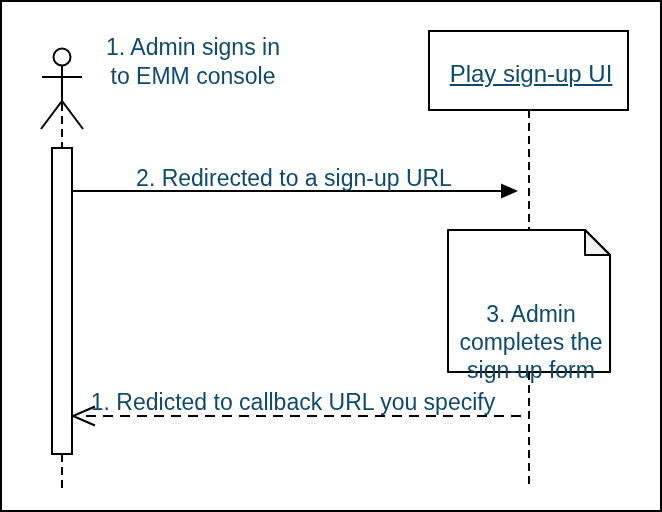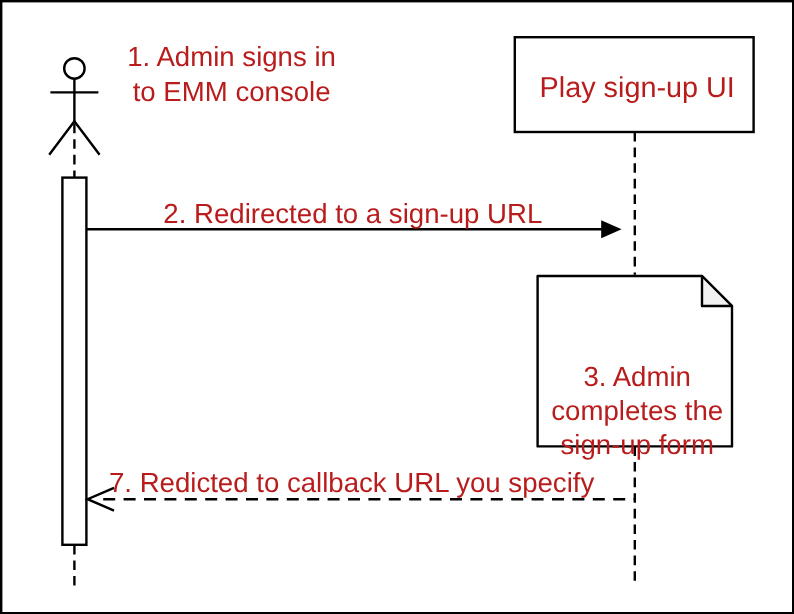--- a/index.html
+++ b/index.html
@@ -19,25 +19,25 @@
     left: -2px;
     top: -2px;
   }
   .label {
     position: absolute;
     transform: translateX(-50%);
     text-align: center;
     white-space: pre;
     font-size: 23px;
     line-height: 29px;
-    color: #b91c1c;
+    color: #0c4a6e;
   }
   .label-msg1 { left: 191px; top: 31px; }
   .label-msg2 { left: 292px; top: 162px; }
-  .label-box  { left: 529px; top: 57px; font-size: 24px; }
+  .label-box  { left: 529px; top: 57px; font-size: 24px; text-decoration: underline; }
   .label-note { left: 529px; top: 262px; line-height: 28px; margin-top: 36px; }
   .label-msg4 { left: 291px; top: 386px; }
 </style>
 </head>
 <body>
 
 <div class="canvas">
 
   <svg class="shape-layer" width="662" height="512" viewBox="0 0 662 512">
 
@@ -80,15 +80,15 @@
 to EMM console</div>
 
   <div class="label label-box">Play sign-up UI</div>
 
   <div class="label label-msg2">2. Redirected to a sign-up URL</div>
 
   <div class="label label-note">3. Admin
 completes the
 sign-up form</div>
 
-  <div class="label label-msg4">7. Redicted to callback URL you specify</div>
+  <div class="label label-msg4">1. Redicted to callback URL you specify</div>
 
 </div>
 
 </body></html>

